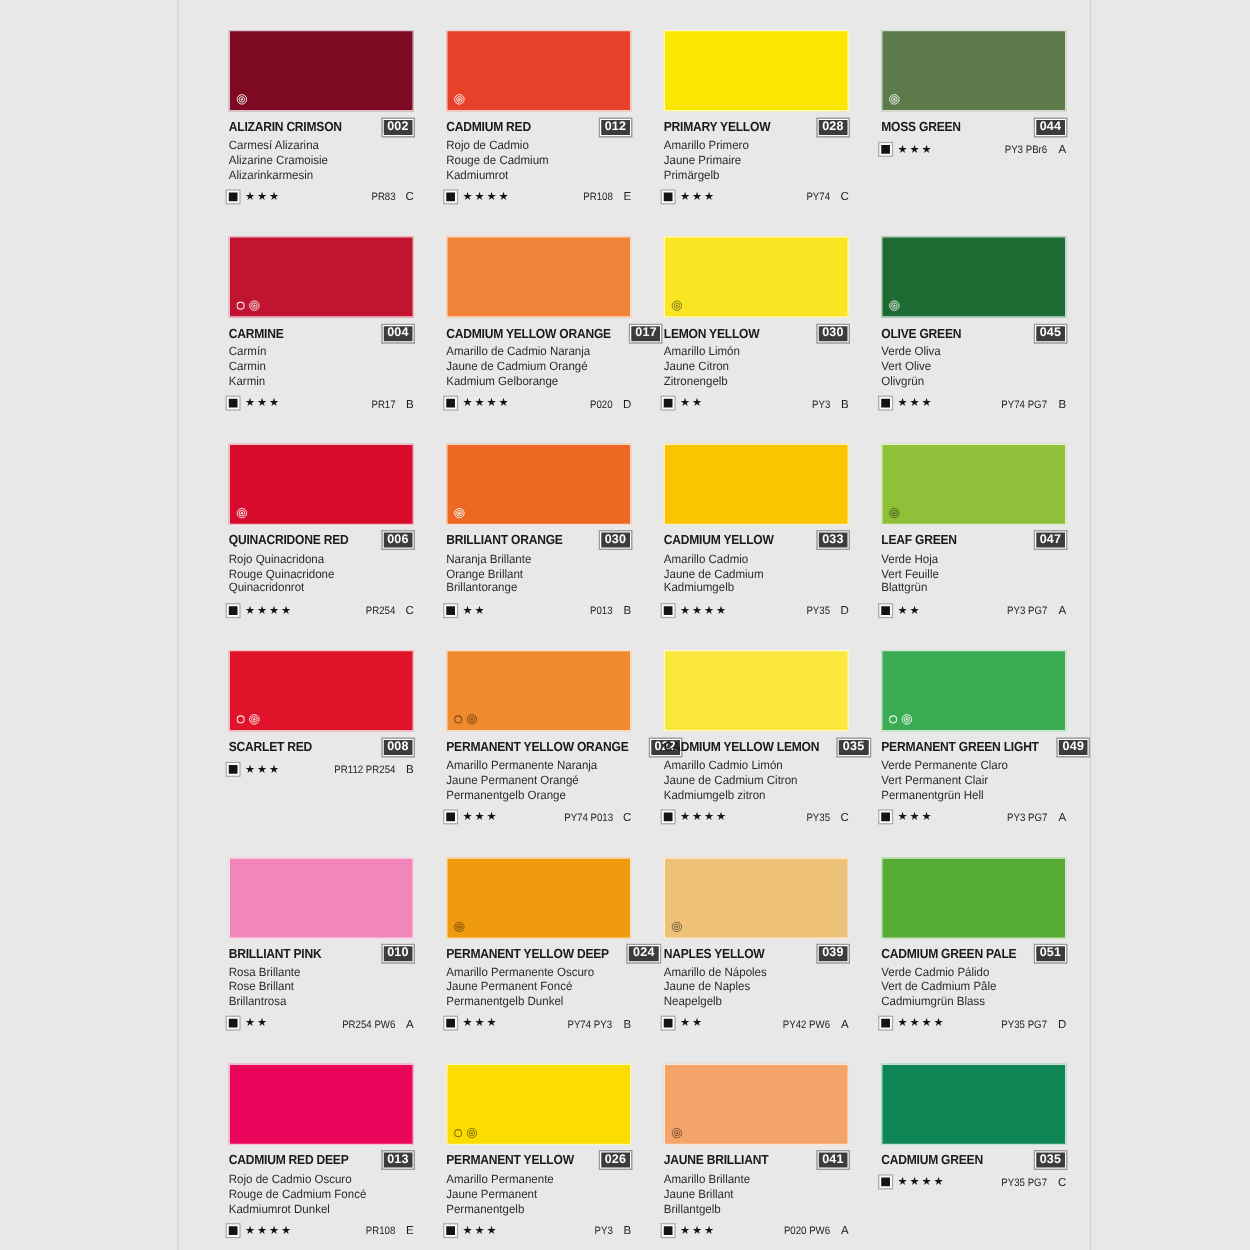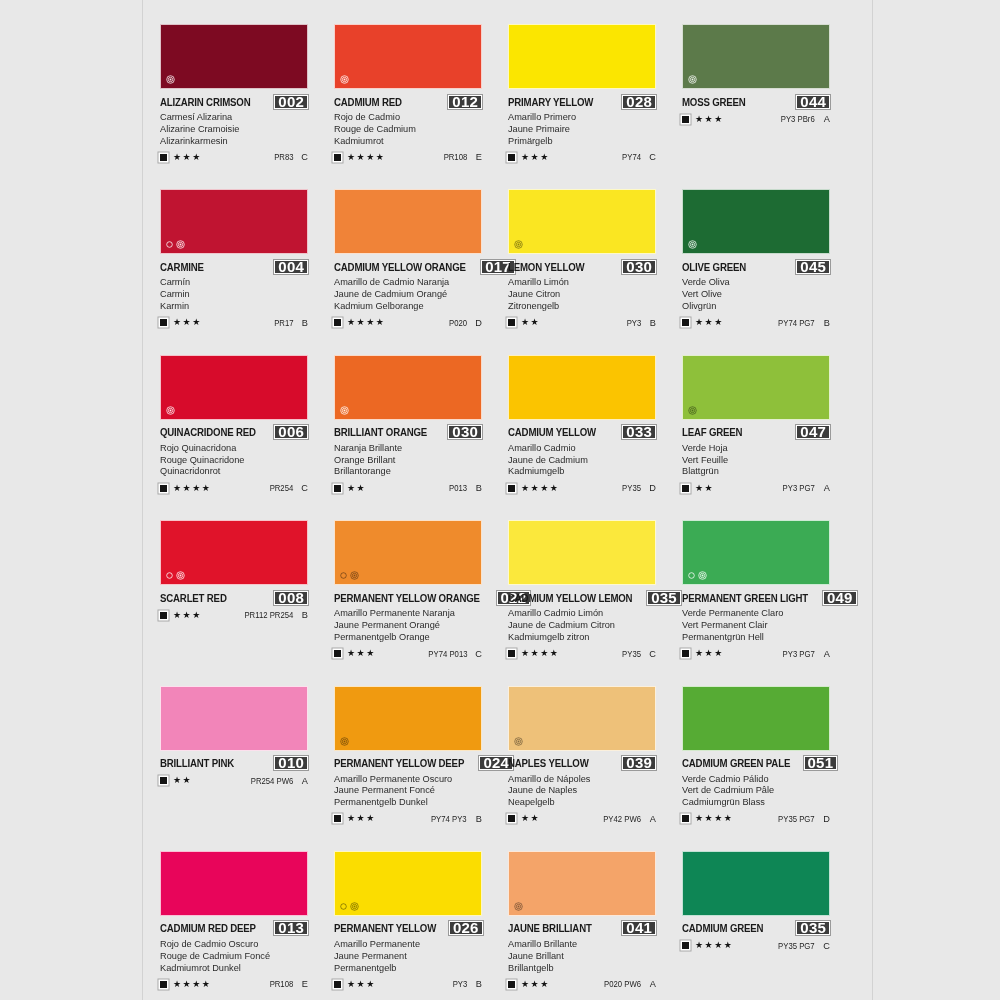--- a/index.html
+++ b/index.html
@@ -15,21 +15,21 @@
     position:absolute;
     left:142px; top:0px;
     width:731px; height:1000px;
     background:#e8e8e8;
     border-left:1px solid #d2d2d2;
     border-right:1px solid #d2d2d2;
     box-sizing:border-box;
   }
   #grid{
     position:absolute;
-    left:17px; top:24px;
+    left:40px; top:24px;
     width:664px;
     display:grid;
     grid-template-columns:repeat(4,148px);
     column-gap:23px;
     row-gap:14px;
     gap:26px;
   }
   .cell{ width:148px; position:relative; }
 
   
@@ -63,21 +63,21 @@
     letter-spacing:-0.2px;
     color:#1a1a1a;
     white-space:nowrap;
     transform:scaleX(0.92);
     transform-origin:left center;
   }
   .cnum{
     flex:0 0 auto;
     background:#3c3c3c;
     color:#ffffff;
-    font-size:15px;
+    font-size:10px;
     font-weight:bold;
     letter-spacing:0.2px;
     padding:1px 3px 1px 3px;
     line-height:10px;
     border:1px solid #ffffff;
     box-shadow:0 0 0 1px #9a9a9a;
   }
 
   
   .trans{ margin-top:2px; }
@@ -576,20 +576,25 @@
             <span class="ser">A</span>
           </span>
         </div>
       </div>
       <div class="cell">
         <div class="swatch" style="background:#f285b9"></div>
         <div class="nameline">
           <span class="cname">BRILLIANT PINK</span>
           <span class="cnum">010</span>
         </div>
+        <div class="trans">
+          <div>Rosa Brillante</div>
+          <div>Rose Brillant</div>
+          <div>Brillantrosa</div>
+        </div>
         <div class="foot">
           <span class="footL">
             <span class="opq"></span>
             <span class="stars">★★</span>
           </span>
           <span class="footR">
             <span class="pig">PR254 PW6</span>
             <span class="ser">A</span>
           </span>
         </div>

